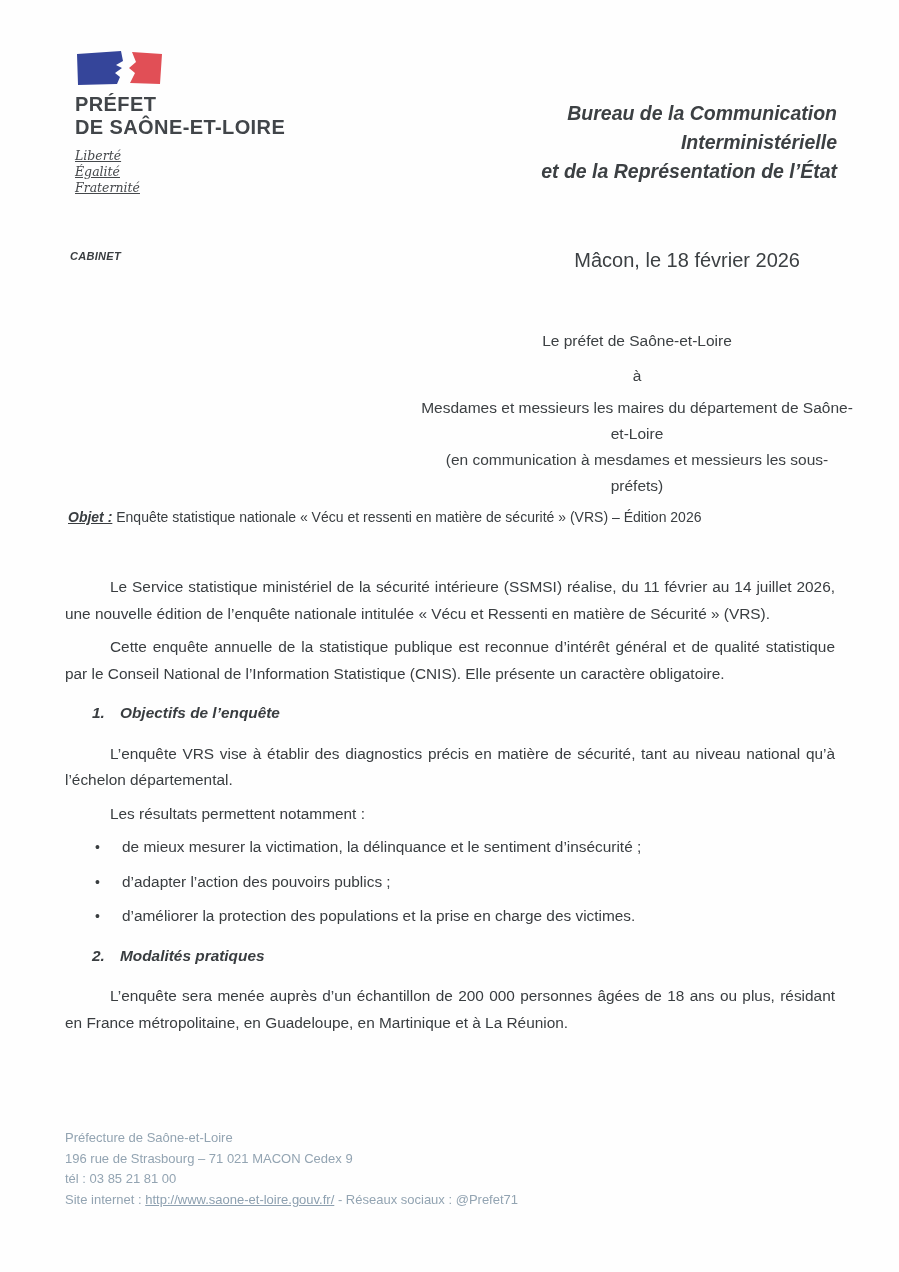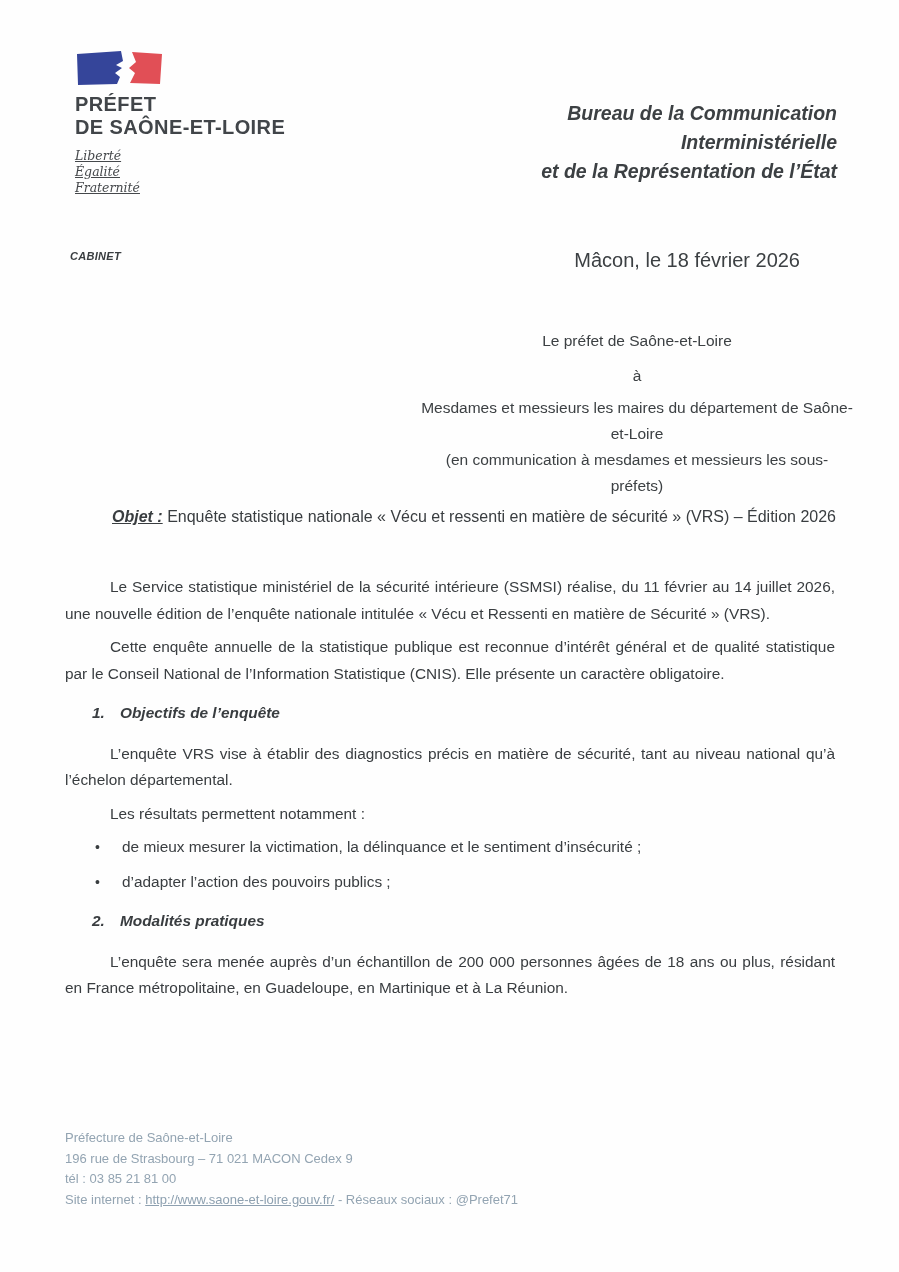--- a/index.html
+++ b/index.html
@@ -87,23 +87,22 @@
     color: #3c4043;
   }
   .addressee .line-a { margin: 9px 0 6px; }
 
   
   .objet {
     position: absolute;
     top: 505px;
     left: 68px;
     width: 775px;
-    font-size: 16px;
+    font-size: 14px;
     line-height: 24px;
-    margin-left: 44px;
   }
   .objet-label {
     font-weight: bold;
     font-style: italic;
     text-decoration: underline;
   }
 
   
   .letter-body {
     position: absolute;
@@ -208,20 +207,21 @@
     <div class="heading">
       <span class="h-num">1.</span><span>Objectifs de l’enquête</span>
     </div>
 
     <p>L’enquête VRS vise à établir des diagnostics précis en matière de sécurité, tant au niveau national qu’à l’échelon départemental.</p>
     <p>Les résultats permettent notamment :</p>
 
     <ul class="bullet-list">
       <li>de mieux mesurer la victimation, la délinquance et le sentiment d’insécurité ;</li>
       <li>d’adapter l’action des pouvoirs publics ;</li>
+      <li>d’améliorer la protection des populations et la prise en charge des victimes.</li>
     </ul>
 
     <div class="heading">
       <span class="h-num">2.</span><span>Modalités pratiques</span>
     </div>
 
     <p>L’enquête sera menée auprès d’un échantillon de 200 000 personnes âgées de 18 ans ou plus, résidant en France métropolitaine, en Guadeloupe, en Martinique et à La Réunion.</p>
   </div>
 
   <div class="page-footer">

